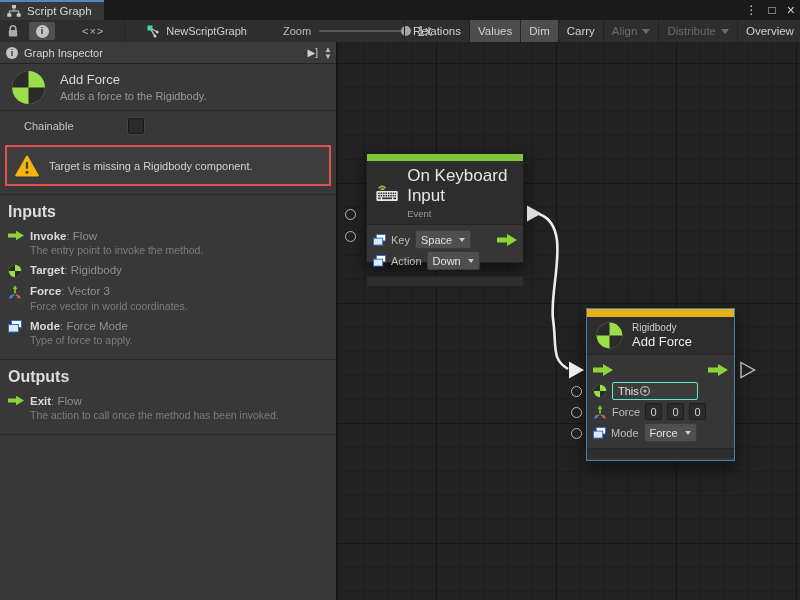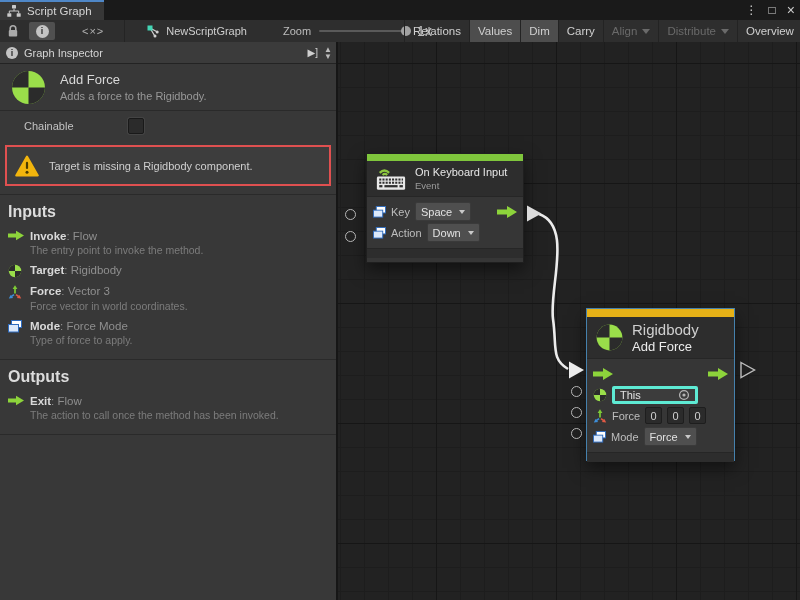--- a/index.html
+++ b/index.html
@@ -71,37 +71,37 @@
         linear-gradient(#161616 1px,transparent 1px),
         linear-gradient(90deg,#161616 1px,transparent 1px),
         linear-gradient(#1d1d1d 1px,transparent 1px),
         linear-gradient(90deg,#1d1d1d 1px,transparent 1px);
       background-size:120px 120px,120px 120px,24px 24px,24px 24px;
       background-position:0 21px,98px 0,0 21px,2px 0;}
   .node{position:absolute;background:#363636;border:1px solid #1f1f1f;
       box-shadow:0 7px 16px rgba(0,0,0,.5);box-sizing:border-box;}
   .node .bar{height:7px;}
   .nhead{background:#2d2d2d;display:flex;align-items:center;gap:8px;padding:5px 8px;}
-  .ntitle{font-size:11px;color:#e6e6e6;}
+  .ntitle{font-size:17px;color:#e6e6e6;}
   .nsub{font-size:9.5px;color:#9b9b9b;margin-top:2px;}
   .nbody{border-top:1px solid #262626;padding:4px 6px 2px 6px;}
   .nrow{display:flex;align-items:center;gap:5px;height:21px;font-size:11px;color:#bdbdbd;}
   .dd{display:inline-flex;align-items:center;gap:7px;background:#4f4f4f;border:1px solid #3a3a3a;
       border-radius:2px;height:17px;padding:0 5px;color:#e2e2e2;font-size:11px;}
   .dd .caret{border-top-color:#c9c9c9;border-left-width:3.5px;border-right-width:3.5px;border-top-width:4.5px;}
   .nfoot{height:9px;background:#2d2d2d;border-top:1px solid #262626;margin-top:3px;}
   .kbnode{left:28px;top:111px;width:158px;height:110px;}
   .afnode{left:248px;top:266px;width:149px;height:153px;border:1.5px solid #4581ad;}
   .afnode .nhead{padding:4px 8px;}
-  .kicker{font-size:15px;color:#cfcfcf;}
+  .kicker{font-size:10px;color:#cfcfcf;}
   .aftitle{font-size:13px;color:#ececec;margin-top:1px;}
   .num{box-sizing:border-box;width:17px;height:17px;background:#2b2b2b;border:1px solid #1e1e1e;
       border-radius:2px;color:#d0d0d0;font-size:11px;display:flex;align-items:center;justify-content:center;}
-  .pill{box-sizing:border-box;width:86px;height:18px;background:#3c3c3c;border:3px solid #5eead4;
-      border-radius:2px;display:flex;align-items:center;justify-content:space-between;
+  .pill{box-sizing:border-box;width:86px;height:18px;background:#3c3c3c;border:1px solid #5eead4;
+      border-radius:2px;display:flex;align-items:center;
       padding:0 5px;color:#e2e2e2;font-size:11px;}
   .port{position:absolute;width:9px;height:9px;border:1.5px solid #b5b5b5;border-radius:50%;}
   .wires{position:absolute;left:0;top:0;width:462px;height:558px;pointer-events:none;}
   .spacer{flex:1;}
 </style>
 </head>
 <body>
 
 <div class="app">
 

